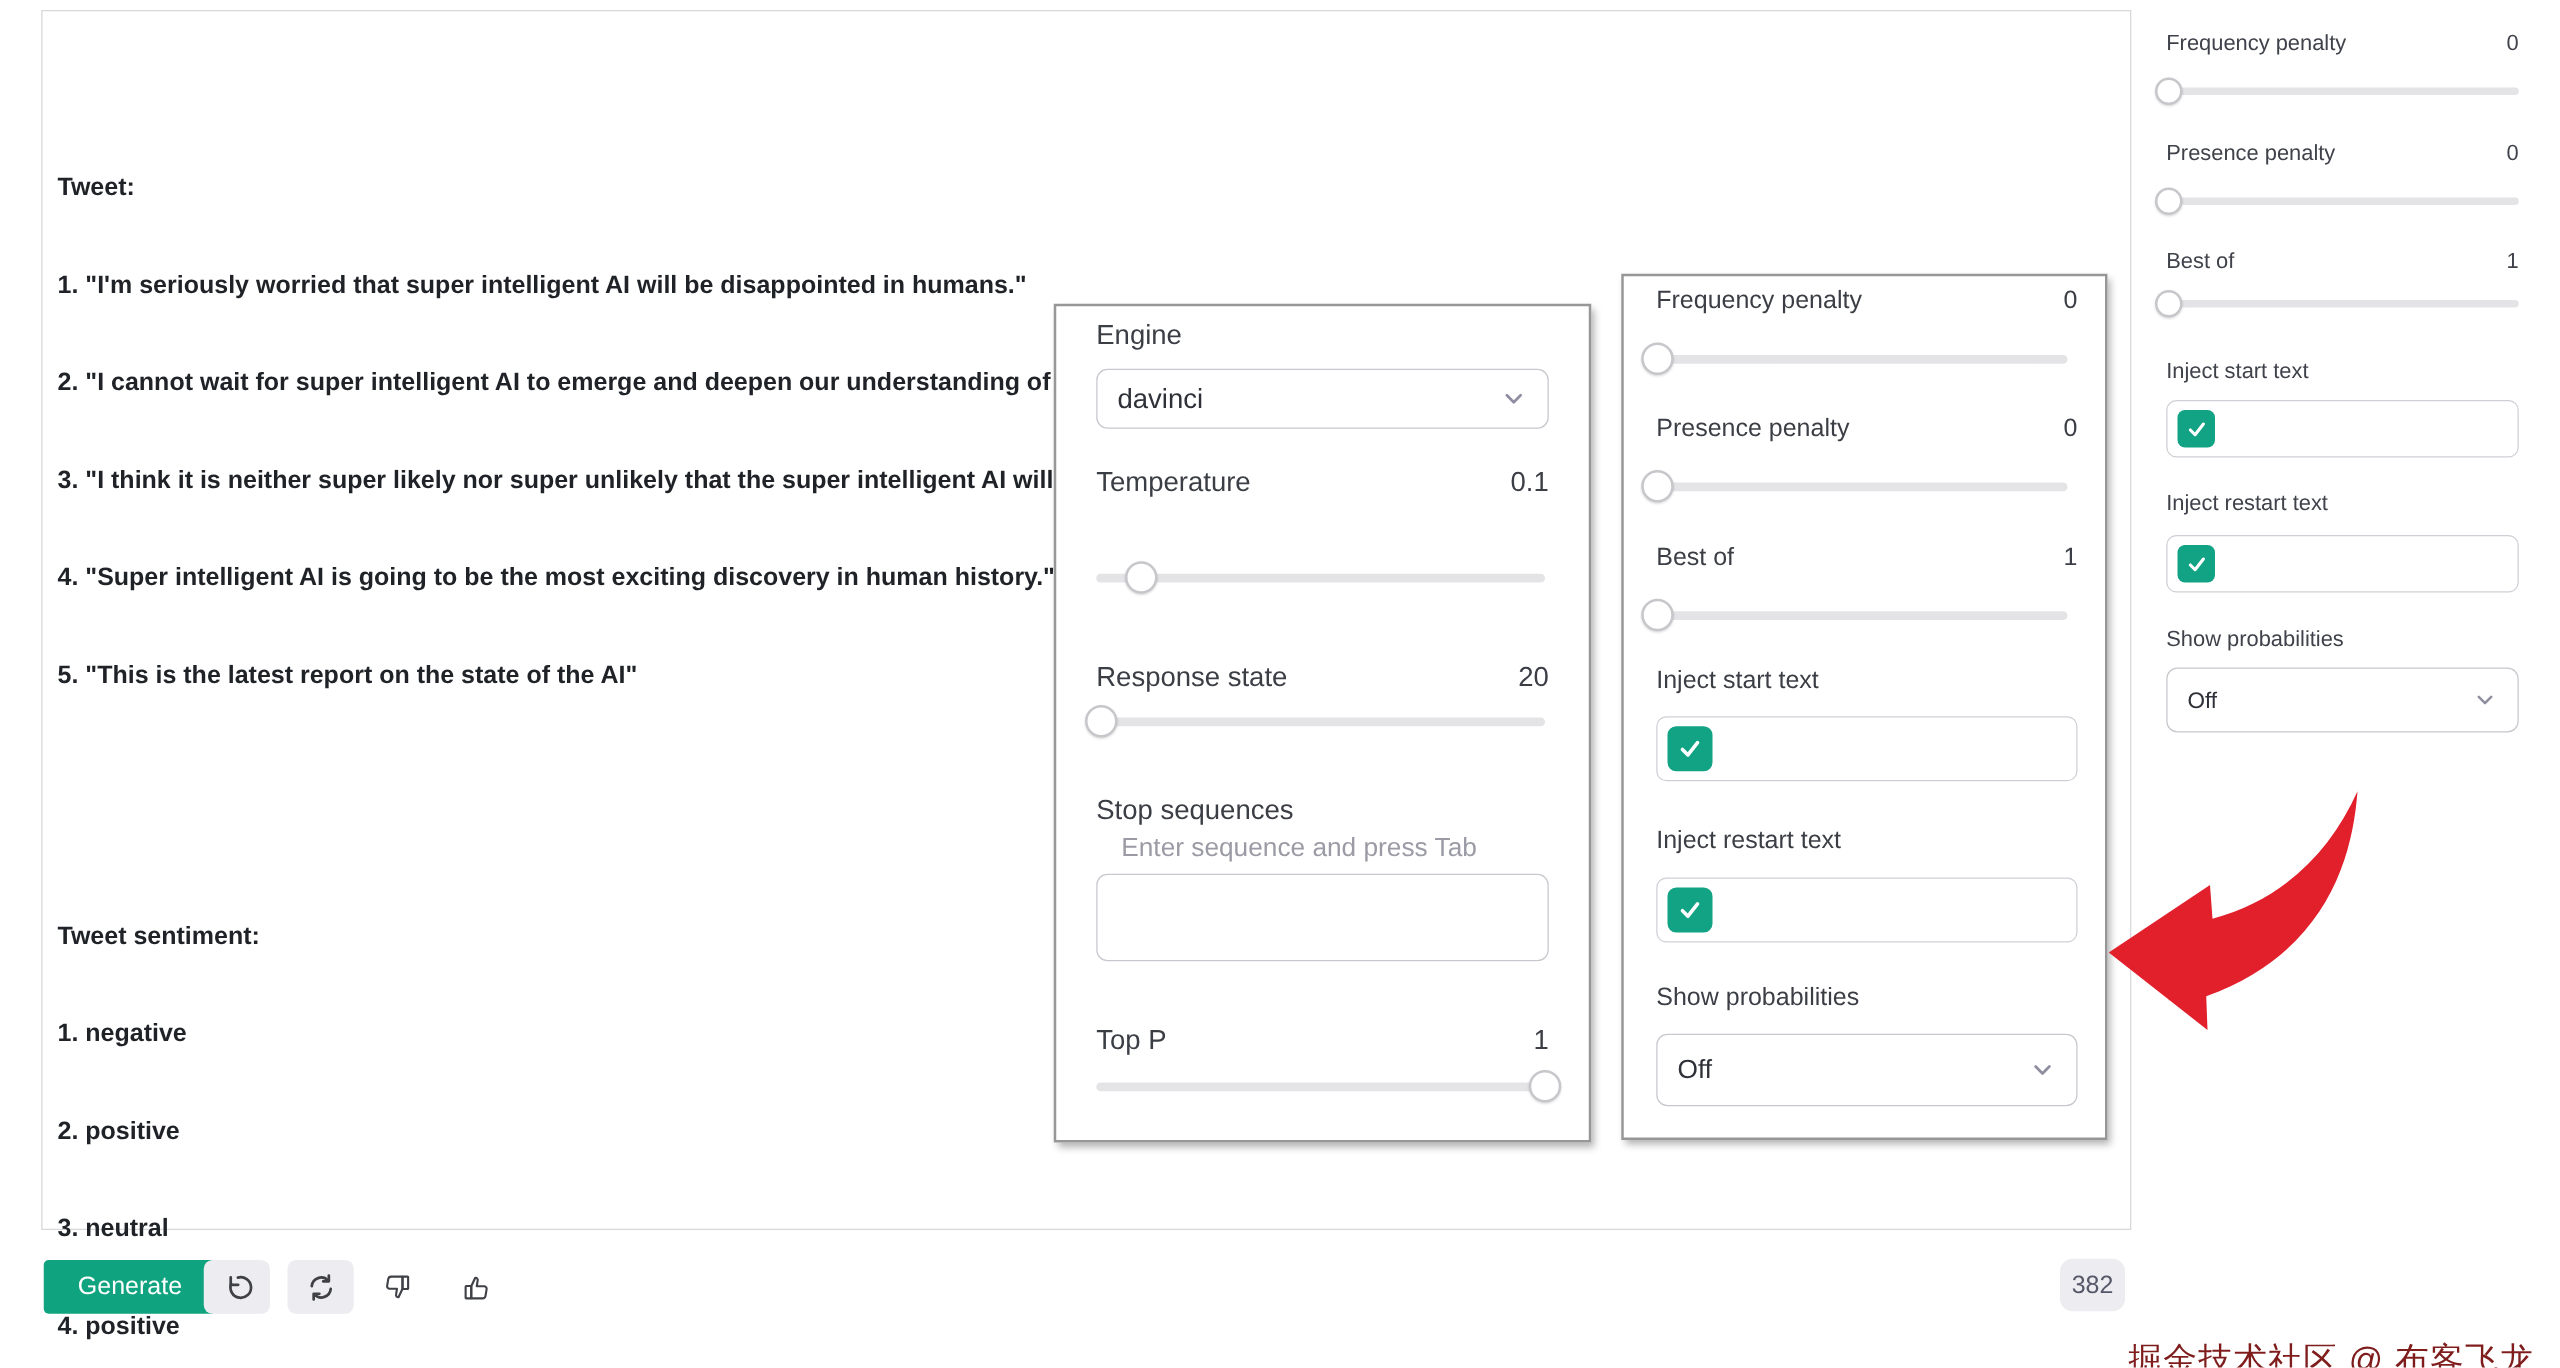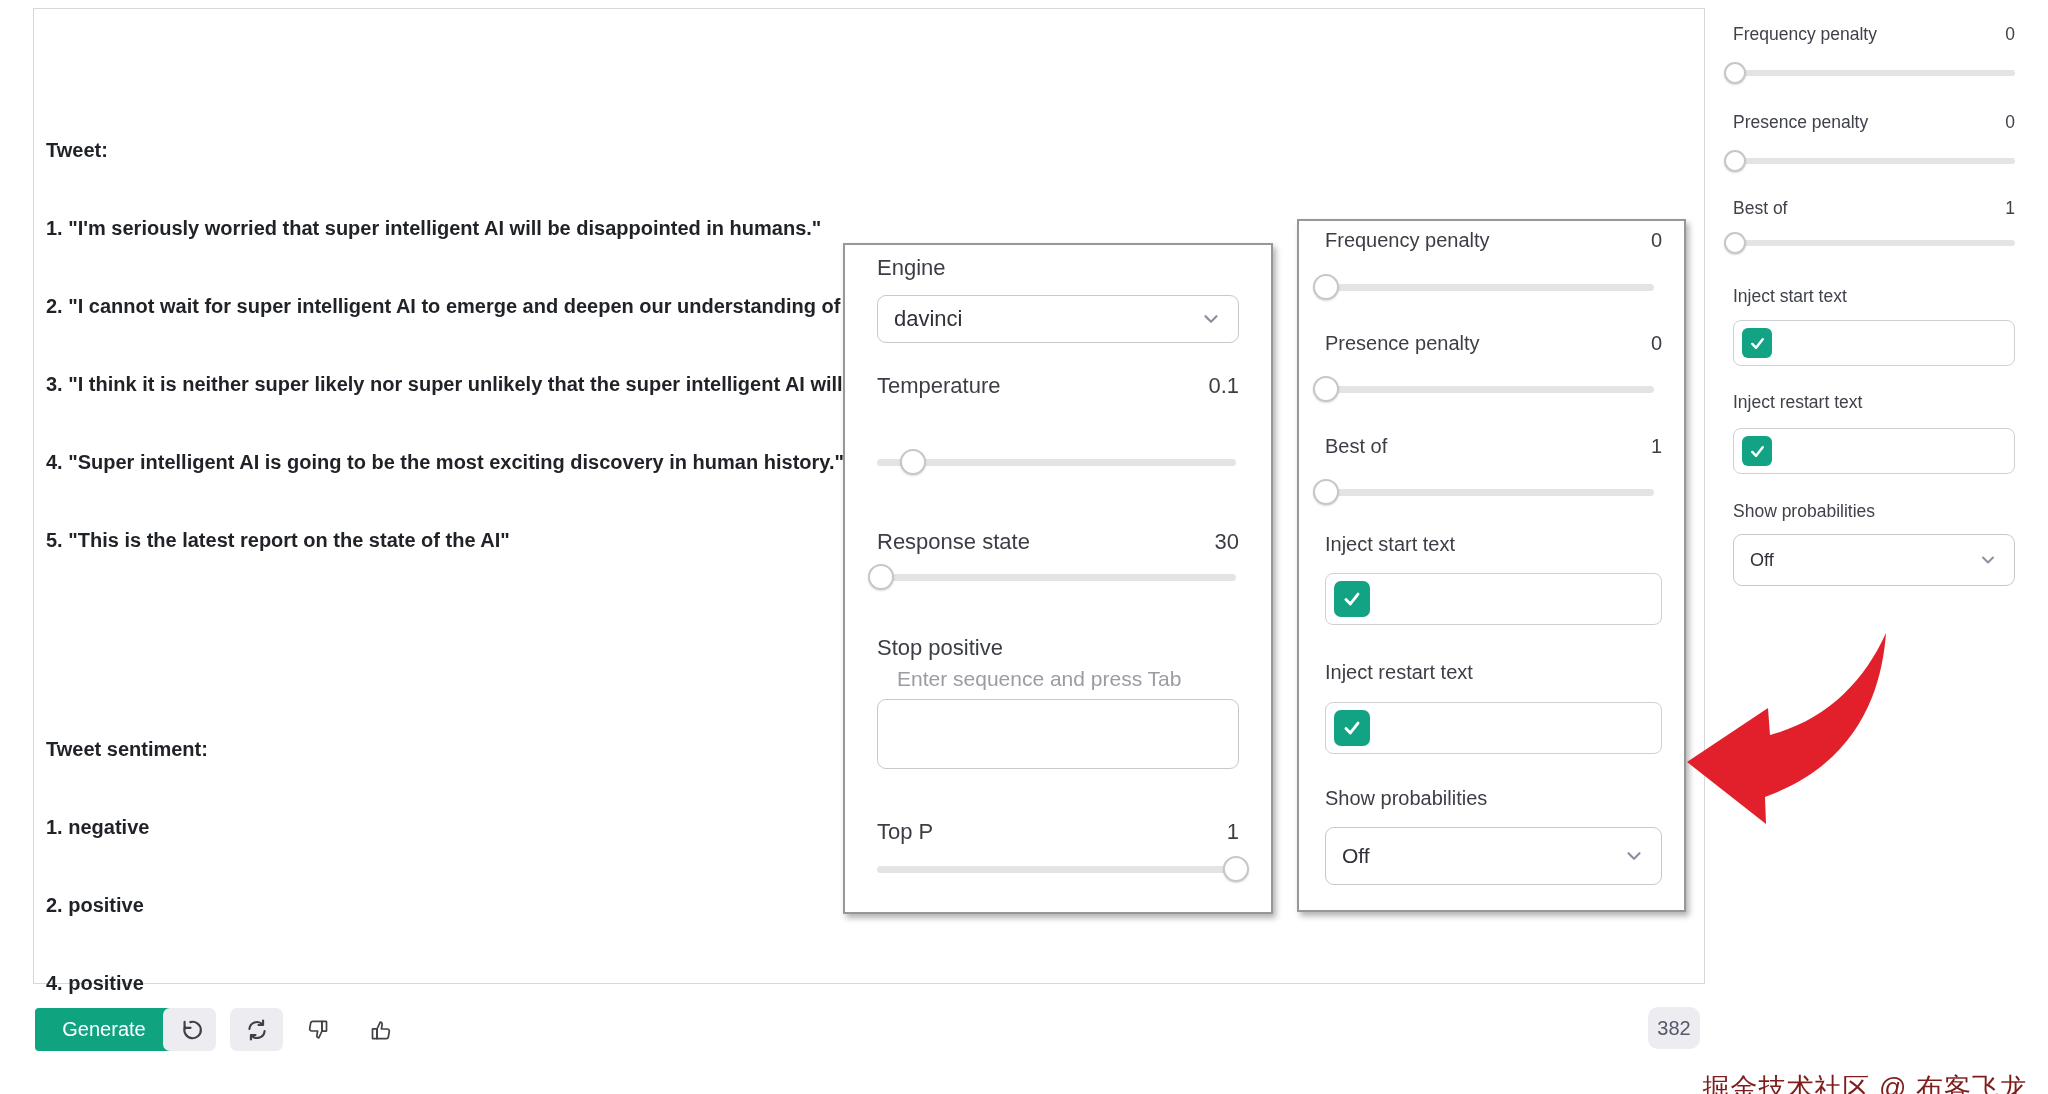--- a/index.html
+++ b/index.html
@@ -109,20 +109,21 @@
     <div class="tline">1. "I'm seriously worried that super intelligent AI will be disappointed in humans."</div>
     <div class="tline">2. "I cannot wait for super intelligent AI to emerge and deepen our understanding of the Universe."</div>
     <div class="tline">3. "I think it is neither super likely nor super unlikely that the super intelligent AI will emerge one day."</div>
     <div class="tline">4. "Super intelligent AI is going to be the most exciting discovery in human history."</div>
     <div class="tline">5. "This is the latest report on the state of the AI"</div>
   </div>
   <div class="tblock">
     <div class="tline">Tweet sentiment:</div>
     <div class="tline">1. negative</div>
     <div class="tline">2. positive</div>
+    <div class="tline">3. neutral</div>
     <div class="tline">4. positive</div>
     
   </div>
   
   
 </div>
 
 <button class="generate-btn">Generate</button>
 
 <button class="icon-btn" id="undo-btn">
@@ -171,28 +172,28 @@
     <span>Temperature</span>
     <span>0.1</span>
   </div>
   <div class="slider" style="left:32px; right:35px; top:204px;">
     <div class="track"></div>
     <div class="thumb" style="left:calc(10% - 13px);"></div>
   </div>
 
   <div class="abs prow" style="left:32px; top:284px; width:362px;">
     <span>Response state</span>
-    <span>30</span>
+    <span>20</span>
   </div>
   <div class="slider" style="left:32px; right:35px; top:319px;">
     <div class="track"></div>
     <div class="thumb" style="left:calc(1% - 13px);"></div>
   </div>
 
-  <div class="abs plabel" style="left:32px; top:390px;">Stop positive</div>
+  <div class="abs plabel" style="left:32px; top:390px;">Stop sequences</div>
   <div class="abs hint" style="left:32px; top:422px; font-size:21px;margin-left:20px;">Enter sequence and press Tab</div>
   <div class="abs" style="left:32px; top:454px; width:362px; height:70px;">
     <input class="text-input" style="">
   </div>
 
   <div class="abs prow" style="left:32px; top:574px; width:362px;">
     <span>Top P</span>
     <span>1</span>
   </div>
   <div class="slider" style="left:32px; right:35px; top:611px;">

